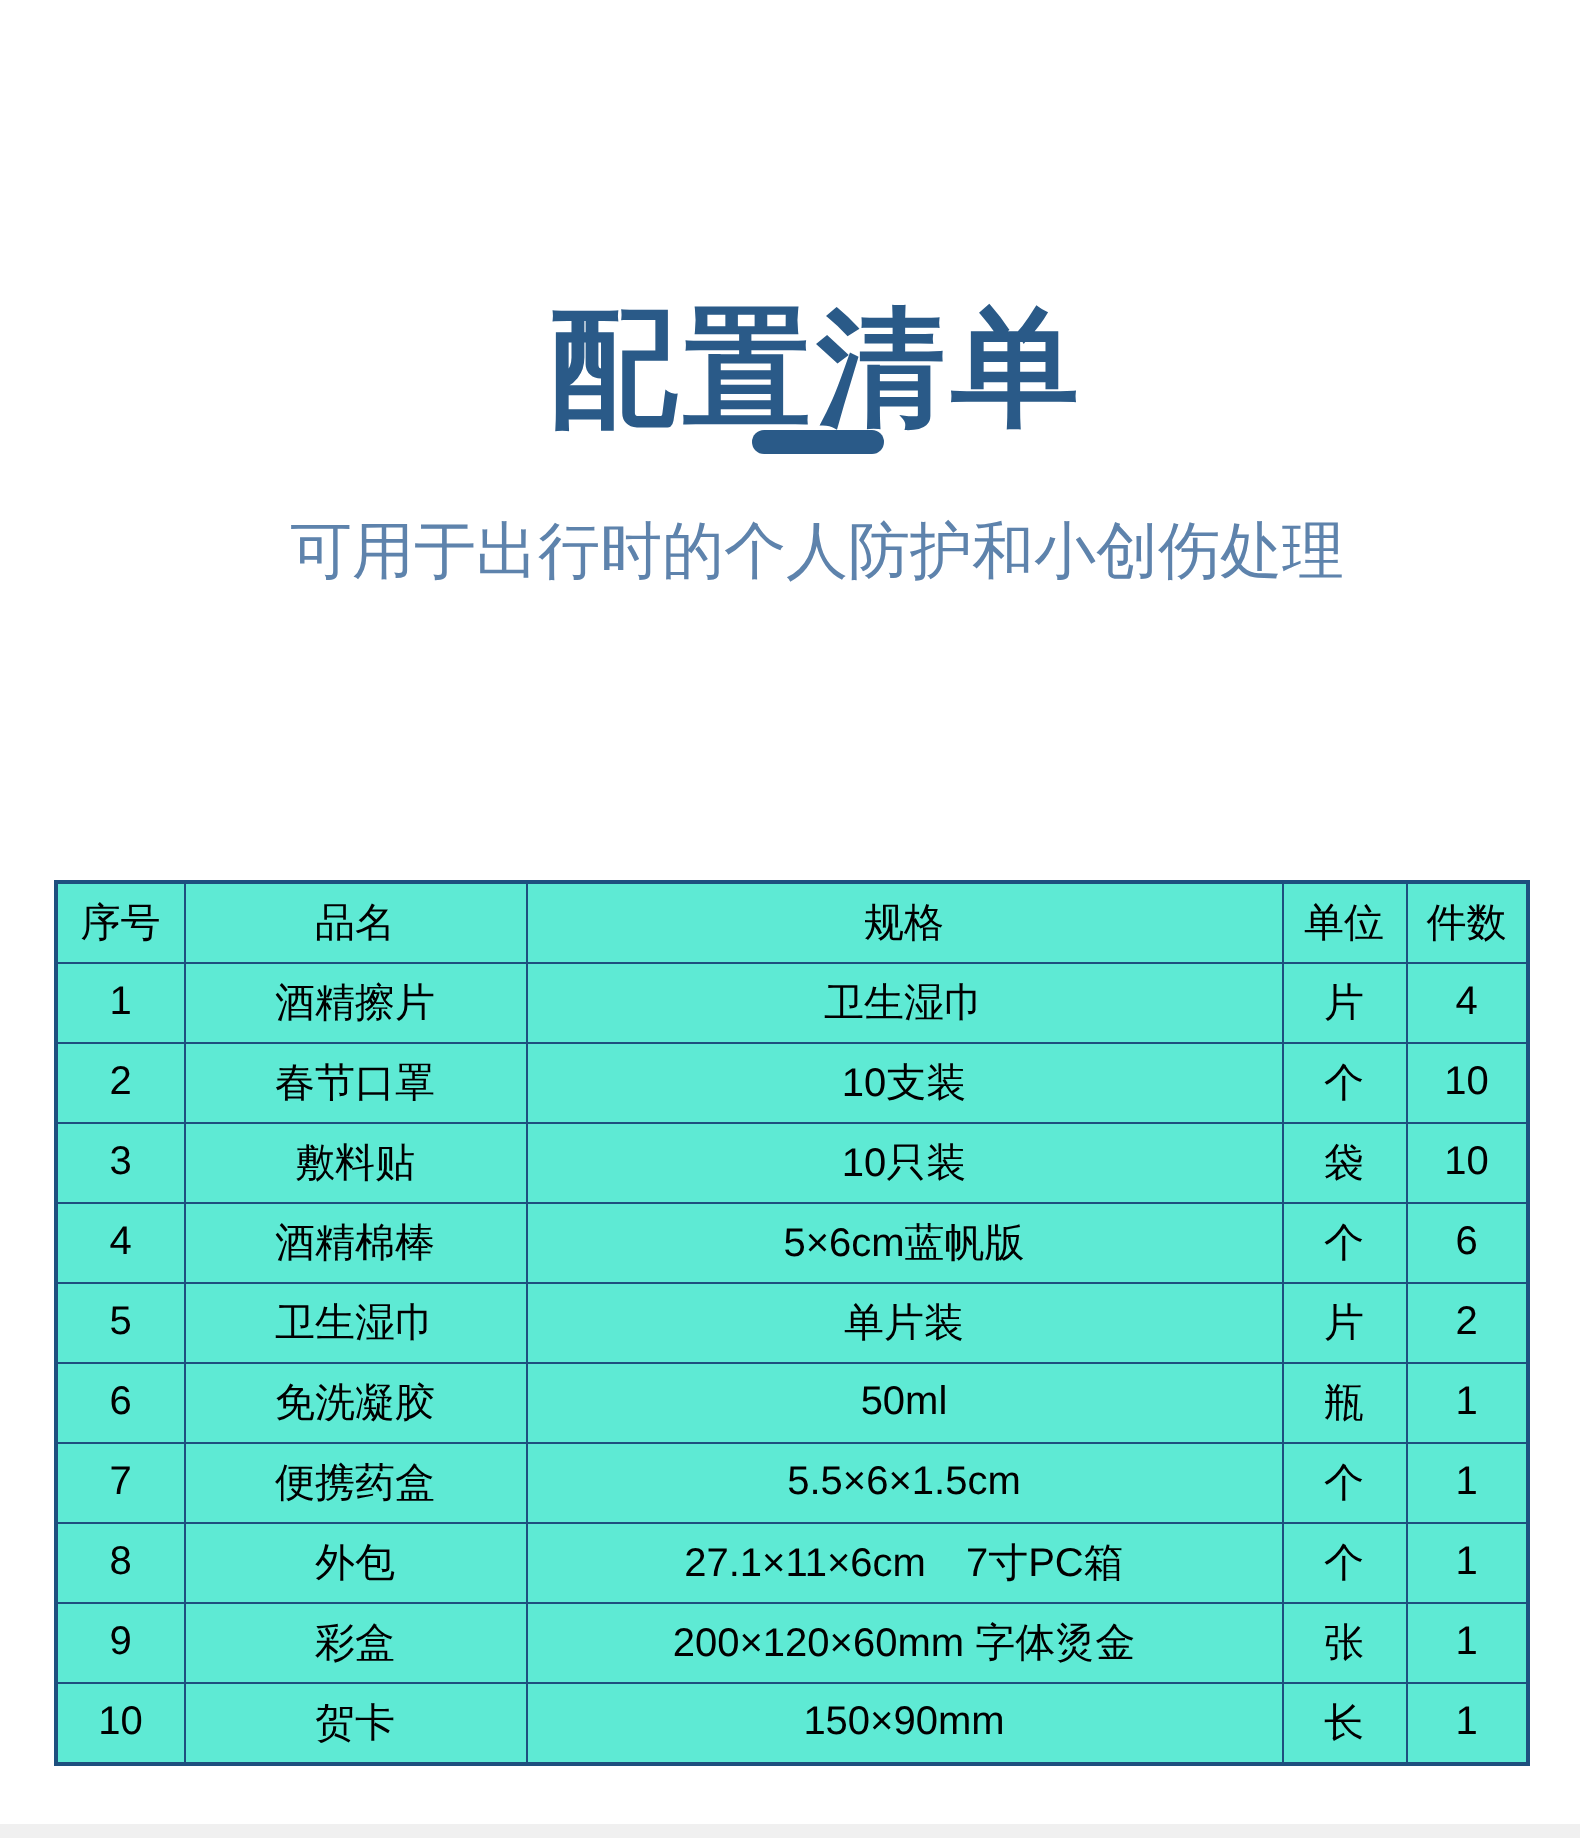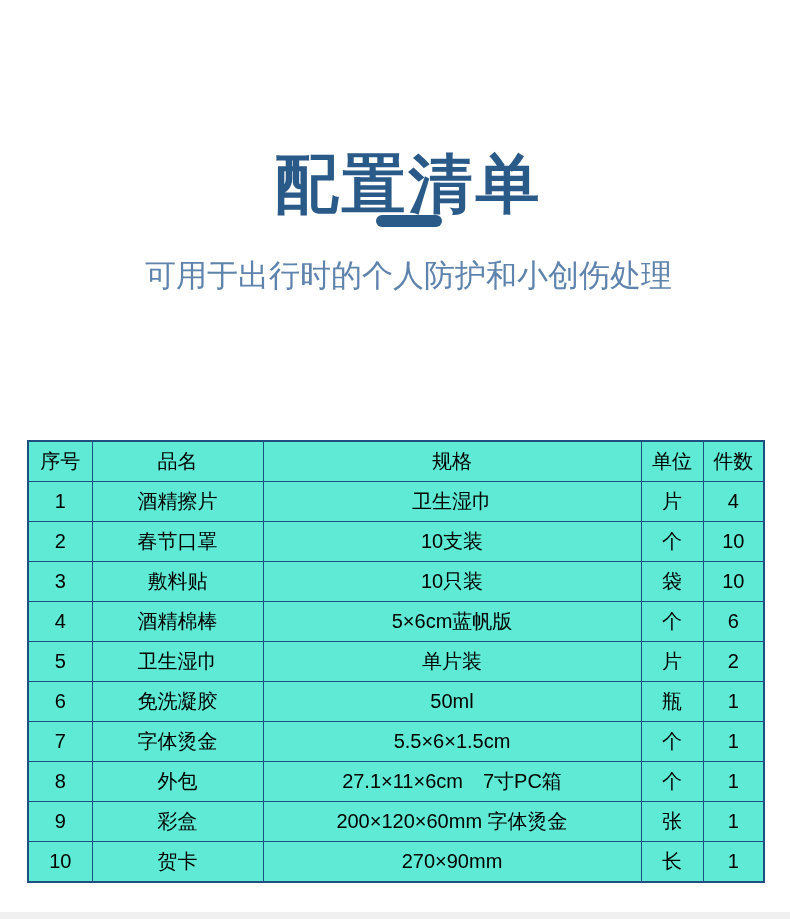--- a/index.html
+++ b/index.html
@@ -155,21 +155,21 @@
         </tr>
         <tr>
           <td>6</td>
           <td>免洗凝胶</td>
           <td>50ml</td>
           <td>瓶</td>
           <td>1</td>
         </tr>
         <tr>
           <td>7</td>
-          <td>字体烫金</td>
+          <td>便携药盒</td>
           <td>5.5×6×1.5cm</td>
           <td>个</td>
           <td>1</td>
         </tr>
         <tr>
           <td>8</td>
           <td>外包</td>
           <td>27.1×11×6cm　7寸PC箱</td>
           <td>个</td>
           <td>1</td>
@@ -177,21 +177,21 @@
         <tr>
           <td>9</td>
           <td>彩盒</td>
           <td>200×120×60mm 字体烫金</td>
           <td>张</td>
           <td>1</td>
         </tr>
         <tr>
           <td>10</td>
           <td>贺卡</td>
-          <td>270×90mm</td>
+          <td>150×90mm</td>
           <td>长</td>
           <td>1</td>
         </tr>
       </tbody>
   </table>
 
   <div class="footer-strip"></div>
 
 </div>
 

